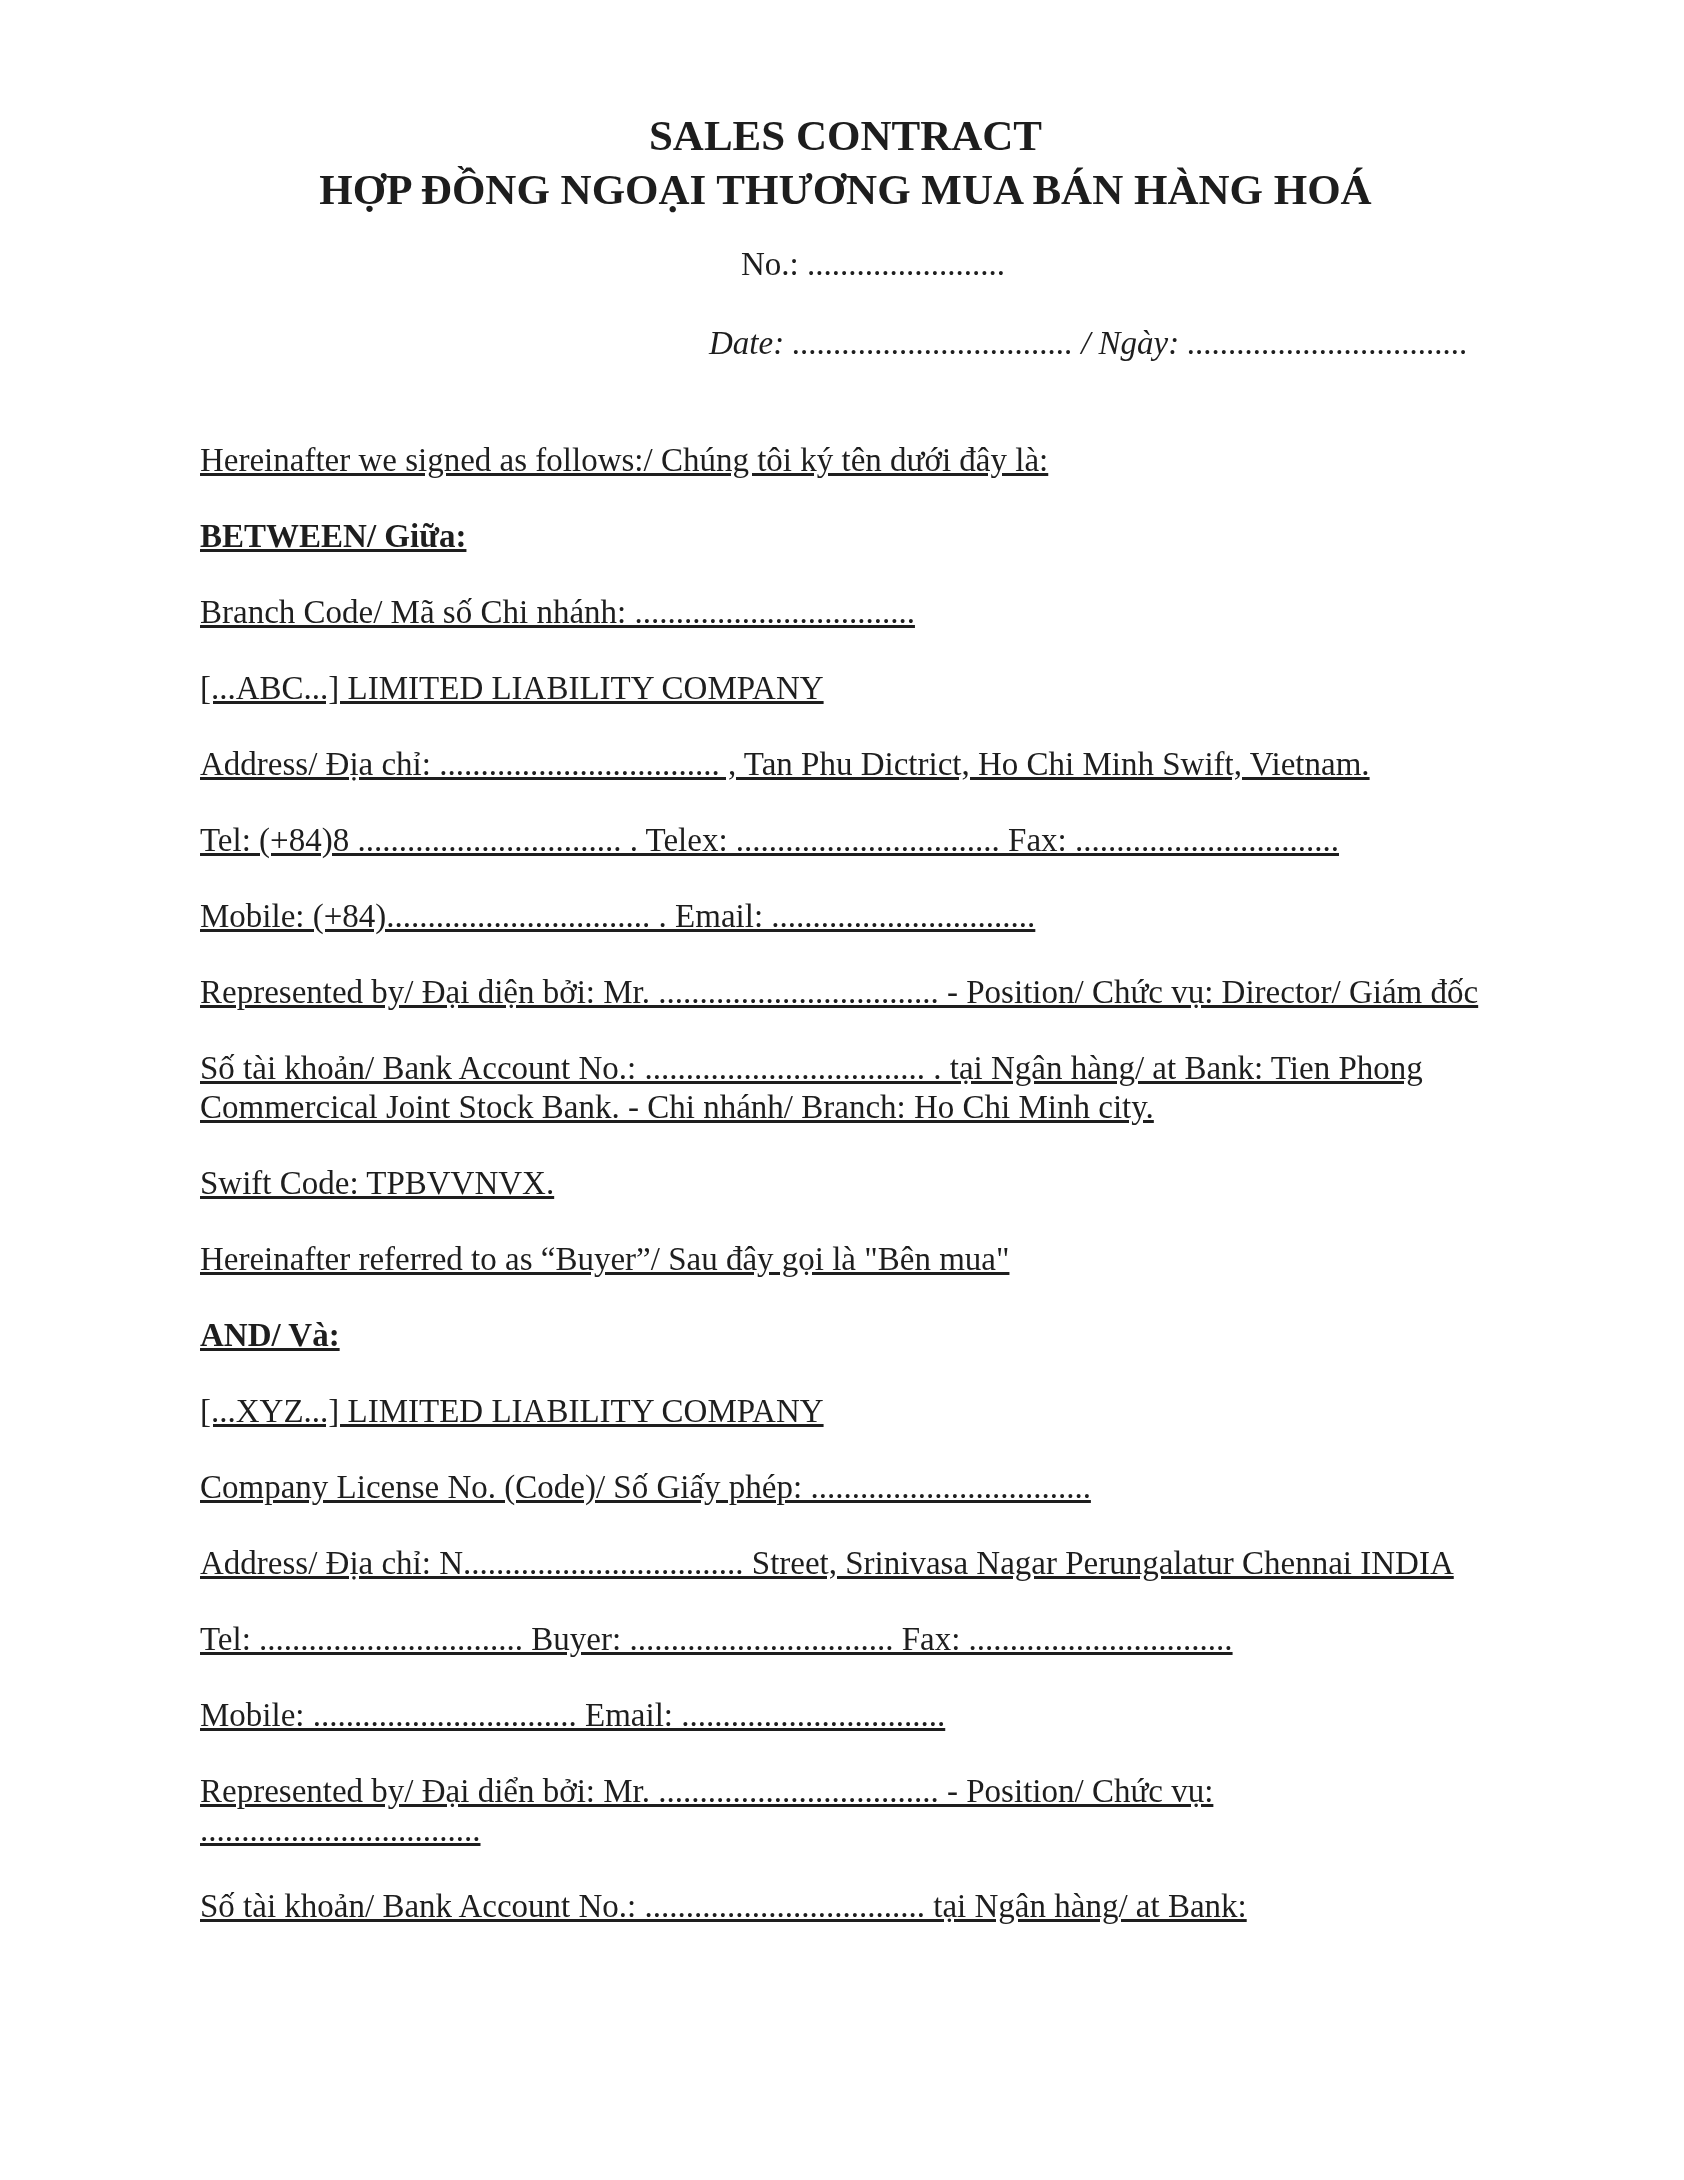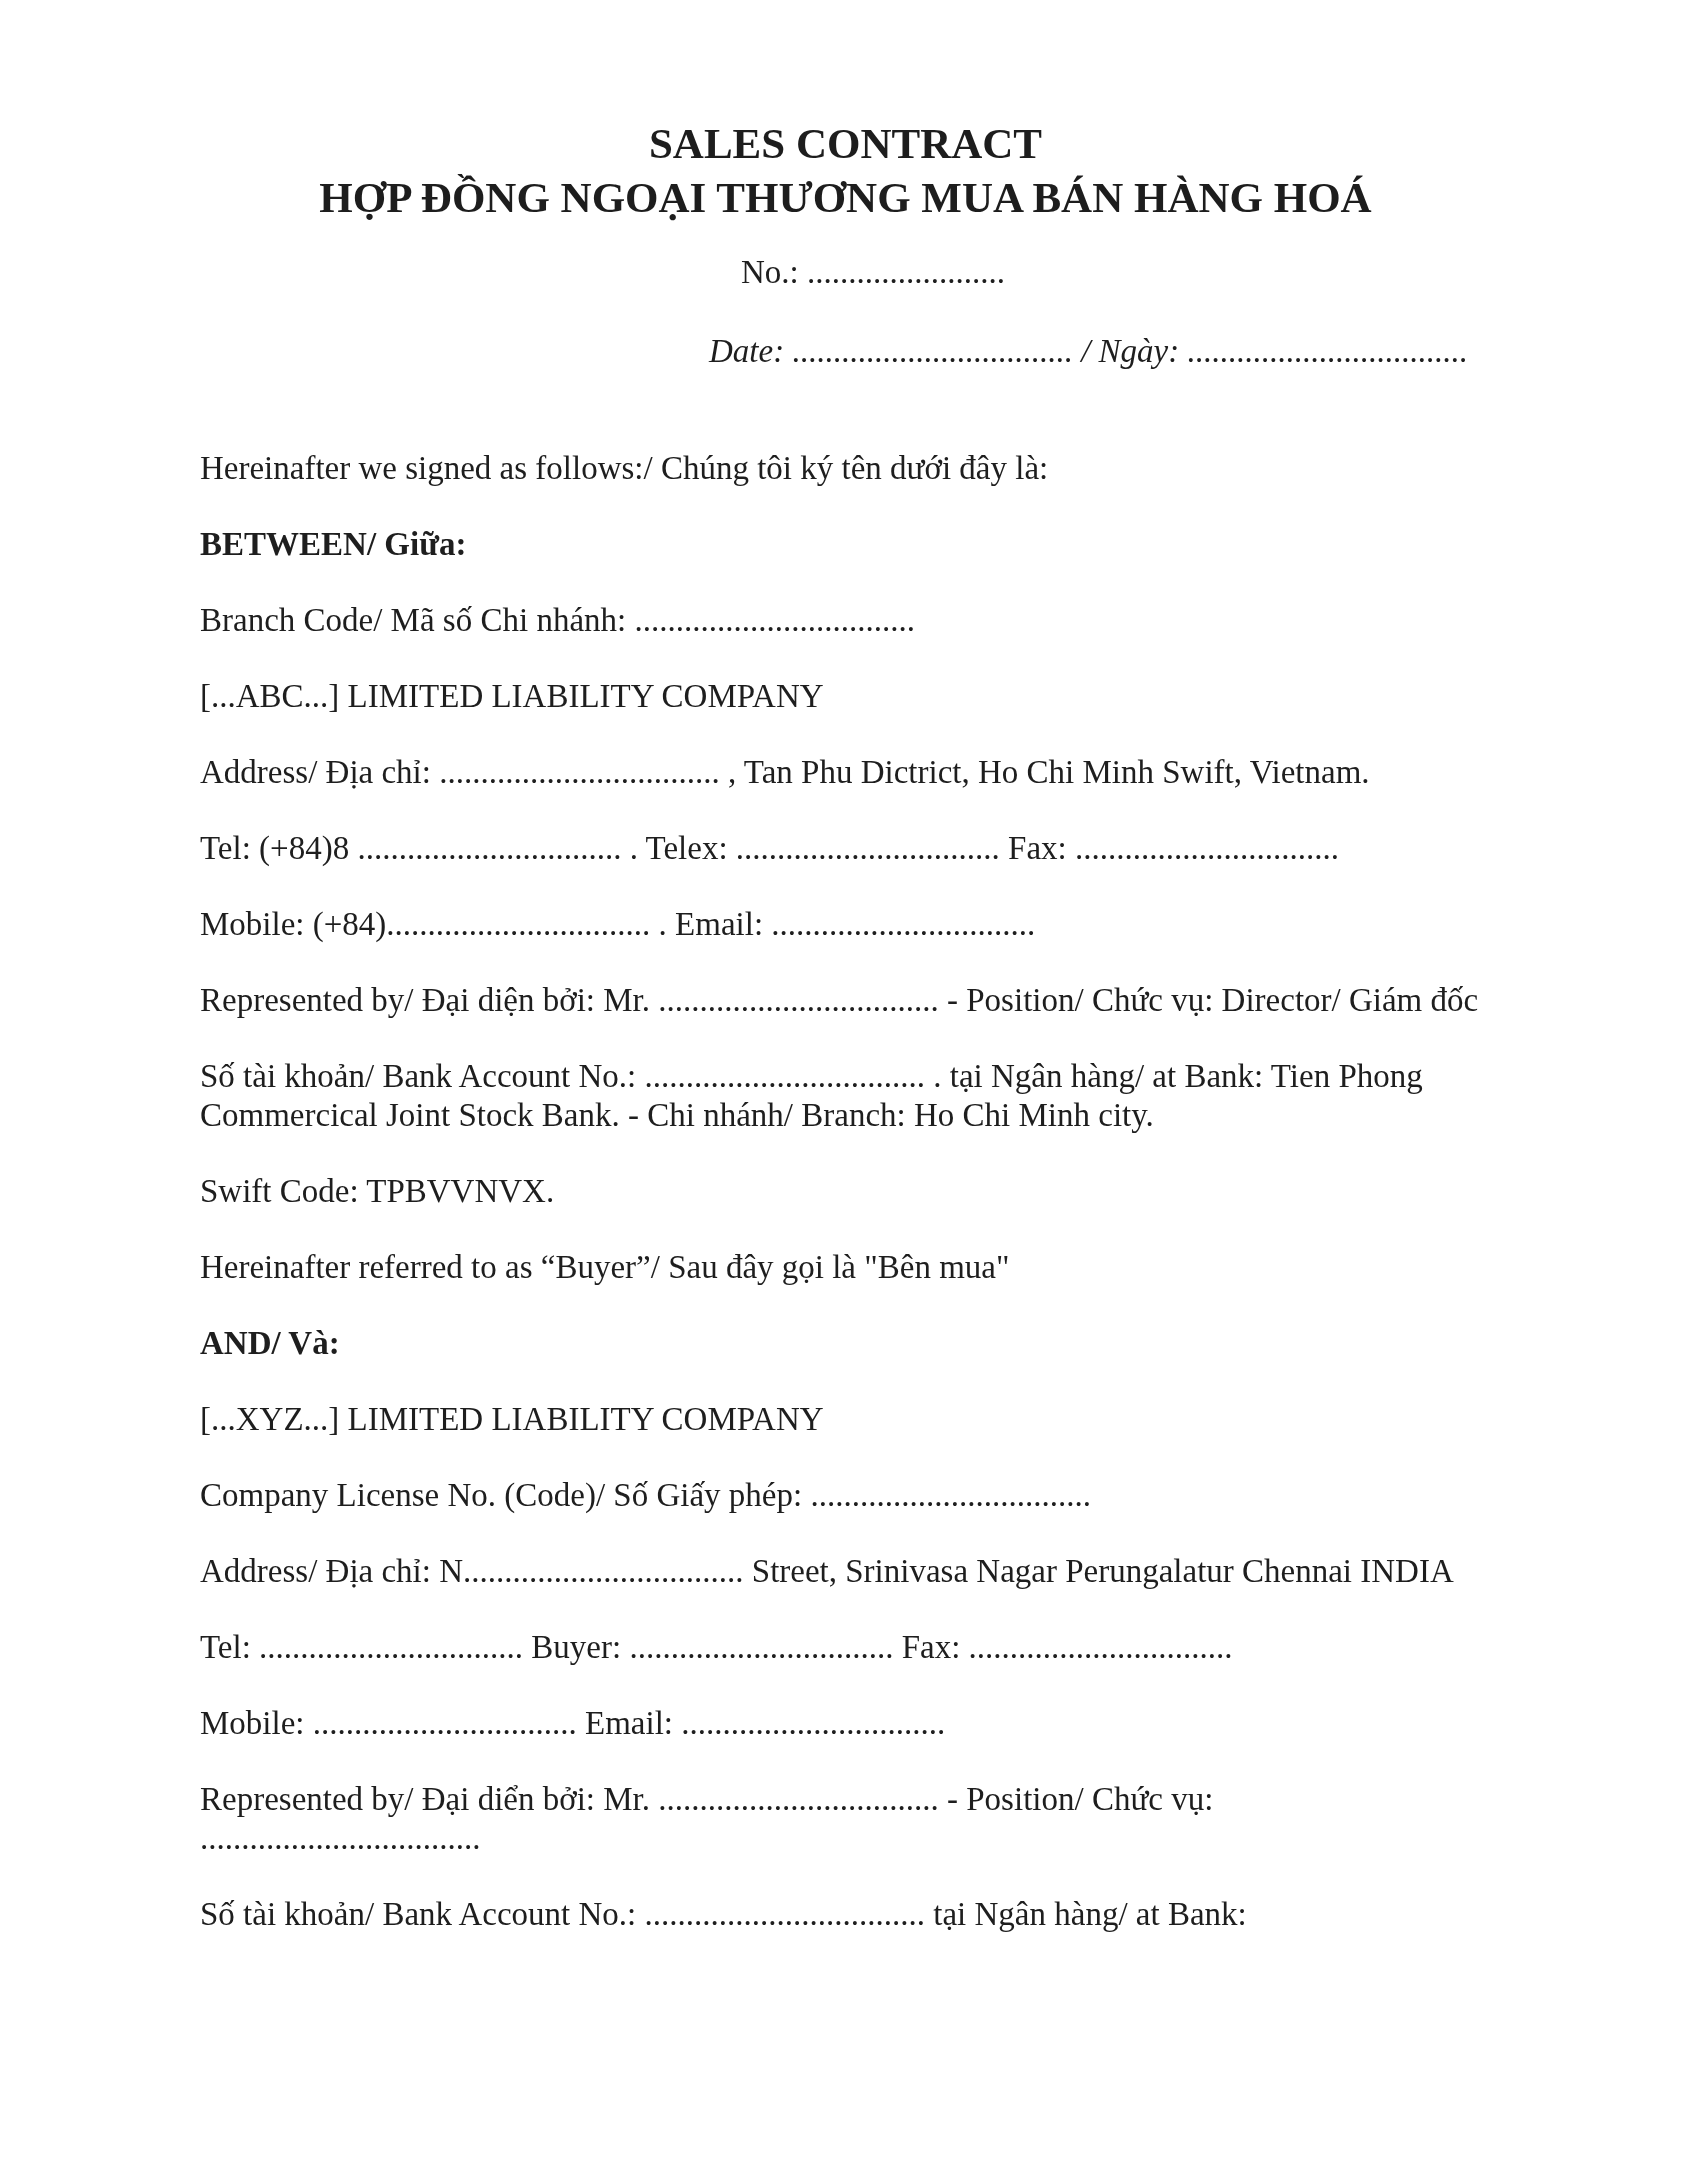--- a/index.html
+++ b/index.html
@@ -12,21 +12,21 @@
     width: 1685px;
     height: 2181px;
     box-sizing: border-box;
     background: #ffffff;
     color: #1e1e1e;
     font-family: "Liberation Serif", "DejaVu Serif", serif;
     padding: 109px 194px 0 200px;
     overflow: hidden;
   }
   .title {
-    margin: 8px;
+    margin: 0;
     text-align: center;
     font-size: 43px;
     line-height: 54px;
     font-weight: 700;
     color: #1d1d1d;
   }
   .title .title-line { display: block; }
   .meta-line {
     font-size: 33px;
     line-height: 39px;
@@ -34,20 +34,21 @@
     white-space: nowrap;
   }
   .no-line   { margin: 28px 0 0 541px; }
   .date-line { margin: 40px 0 0 509px; font-style: italic; }
   .content   { margin-top: 78px; }
   .para {
     font-size: 33px;
     line-height: 39px;
     margin: 0 0 37px 0;
     word-spacing: normal;
+    text-decoration: underline;
   }
   .para.bold { font-weight: 700; }
 </style>
 </head>
 <body>
 
 <div class="page">
 
   <h1 class="title">
     <span class="title-line">SALES CONTRACT</span>

